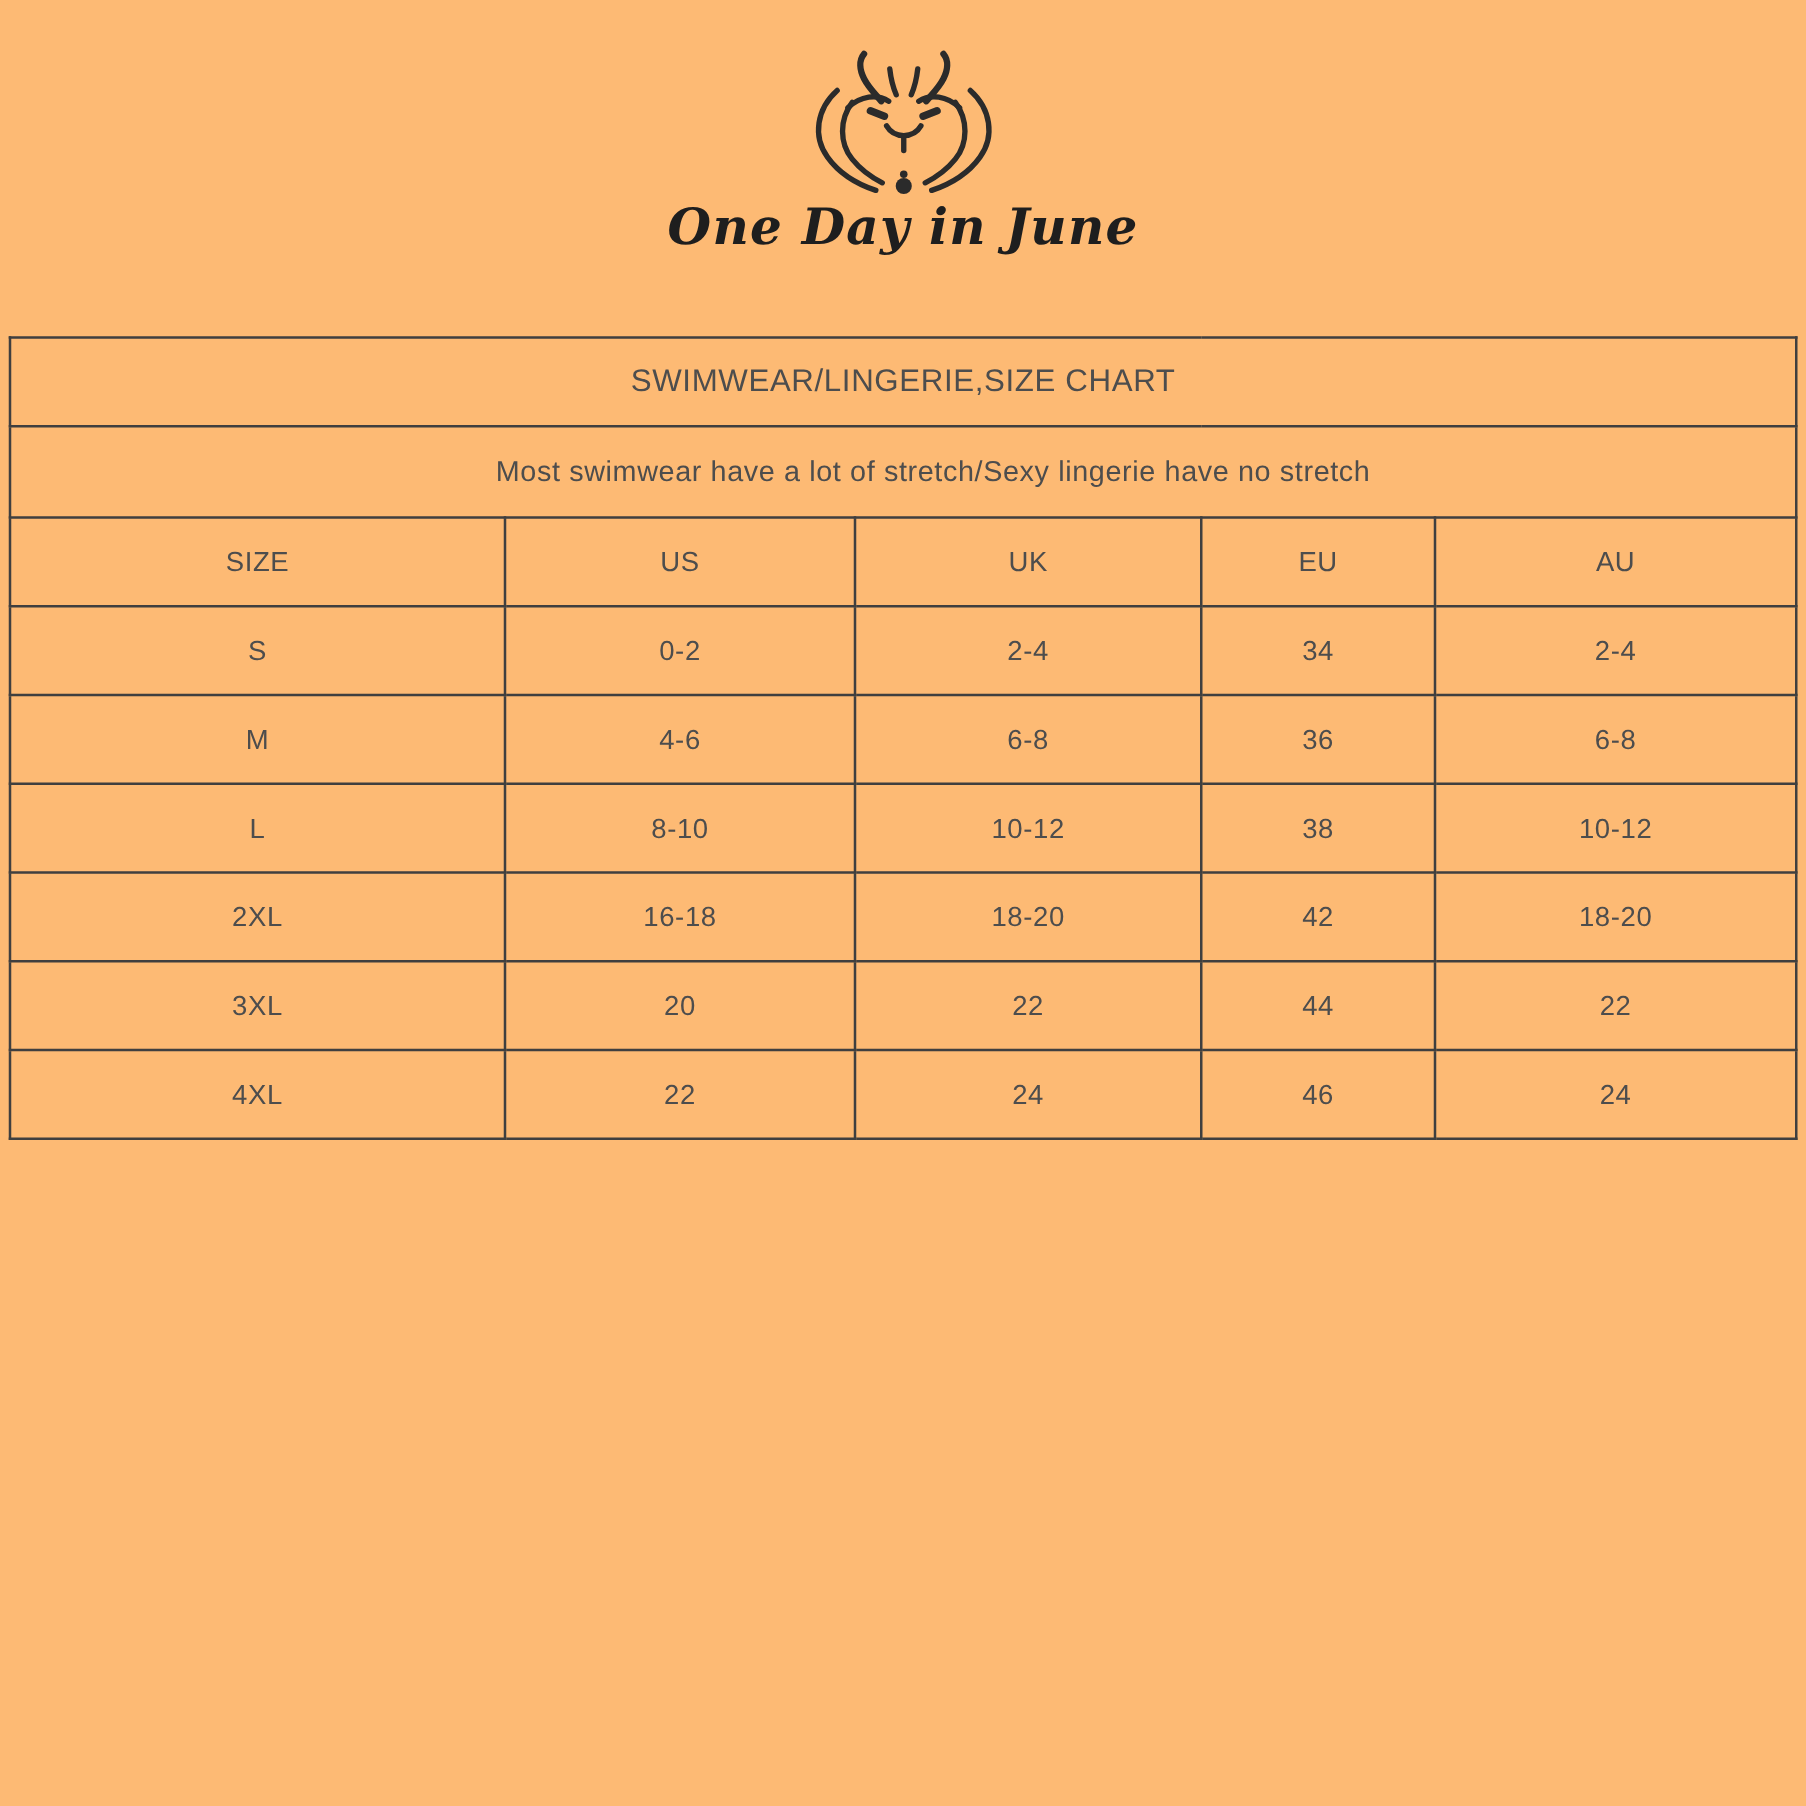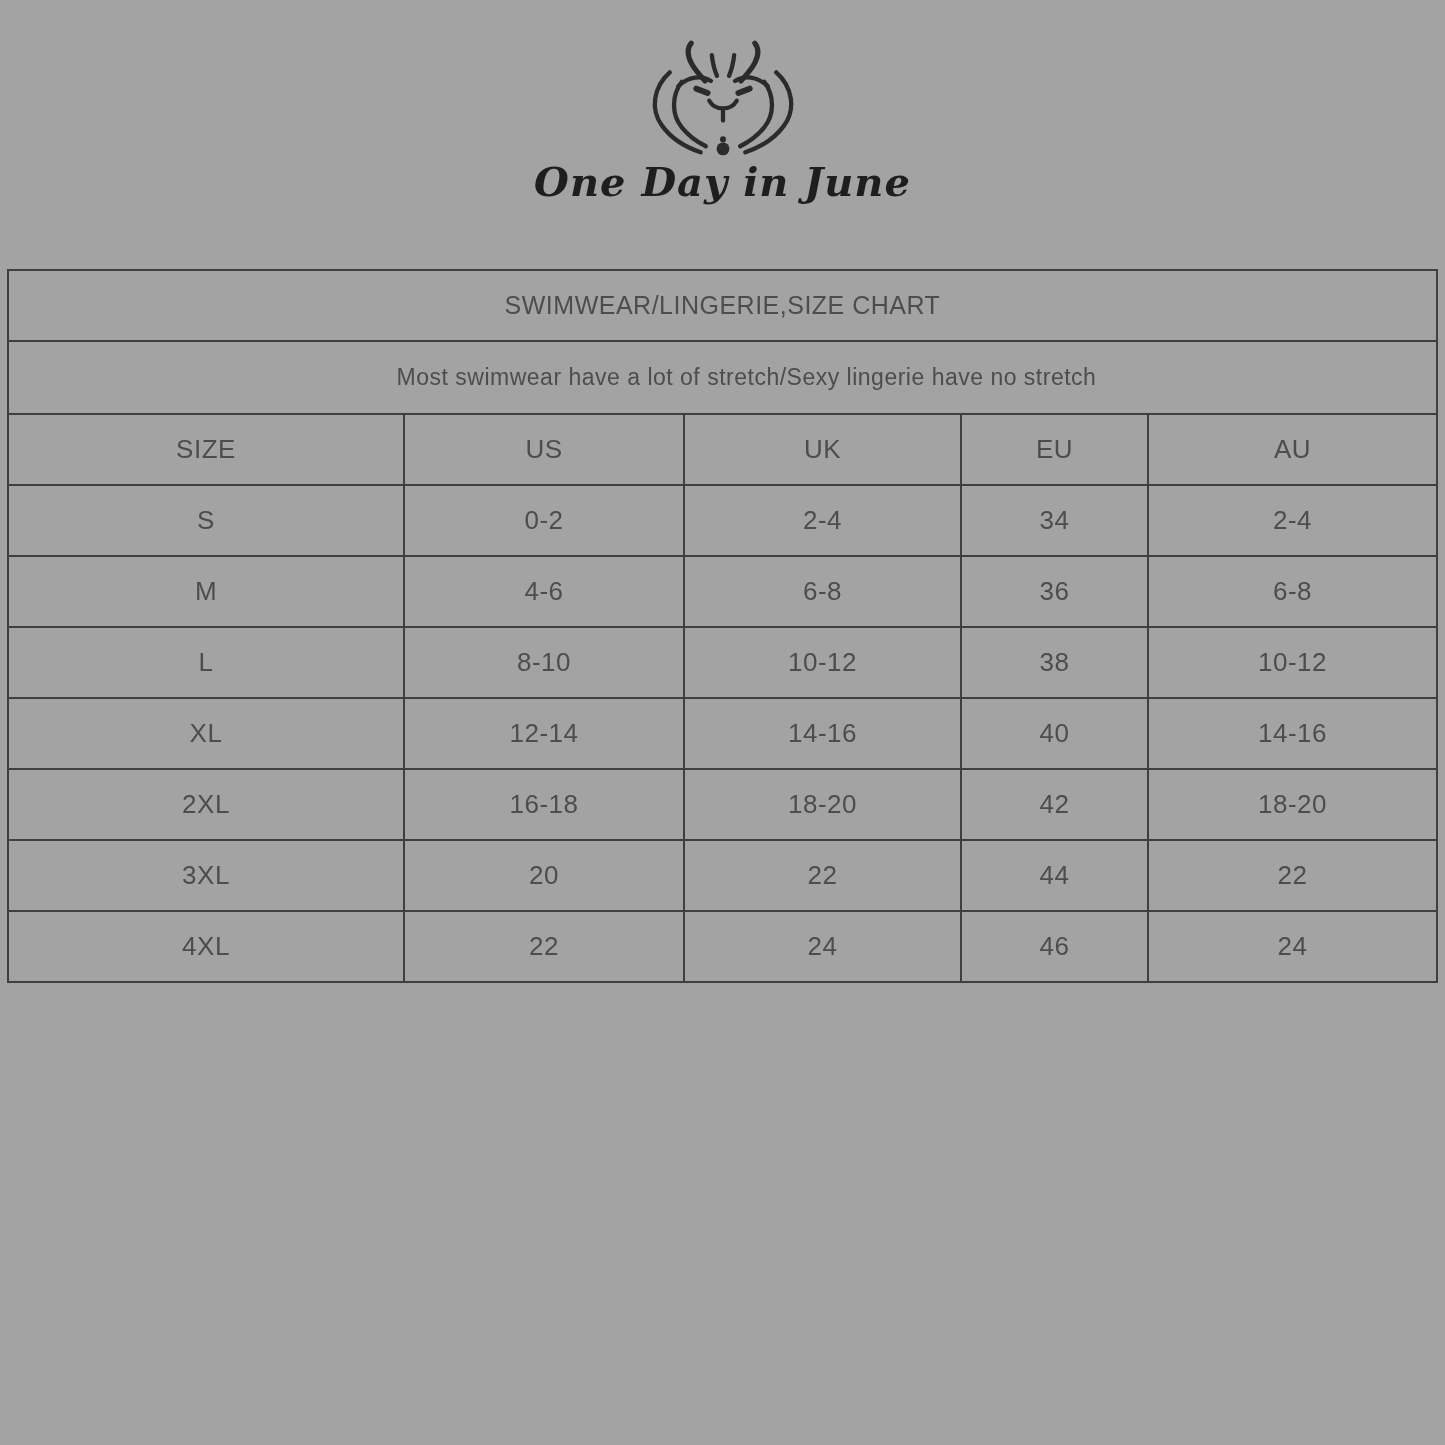--- a/index.html
+++ b/index.html
@@ -4,21 +4,21 @@
 <style>
   html, body {
     margin: 0;
     padding: 0;
     background: #ffffff;
   }
   .page {
     position: relative;
     width: 1445px;
     height: 1445px;
-    background: #a3a3a3;
+    background: #fdba74;
     font-family: "Liberation Sans", sans-serif;
     overflow: hidden;
   }
 
   
   .logo {
     position: absolute;
     top: 38px;
     left: 0;
     width: 100%;
@@ -47,21 +47,21 @@
     width: 1429px;
     border-collapse: collapse;
     table-layout: fixed;
     color: #4d4d4d;
   }
   table.size-chart td {
     border: 2px solid #3f3f3f;
     text-align: center;
     vertical-align: middle;
     height: 69px;
-    font-size: 26px;
+    font-size: 22px;
     padding: 0;
     letter-spacing: 0.5px;
   }
   table.size-chart td.title-cell {
     font-size: 25px;
     letter-spacing: 0.5px;
   }
   table.size-chart td.subtitle-cell {
     font-size: 23px;
     height: 71px;
@@ -141,27 +141,20 @@
     <td>6-8</td>
   </tr>
         <tr>
     <td>L</td>
     <td>8-10</td>
     <td>10-12</td>
     <td>38</td>
     <td>10-12</td>
   </tr>
         <tr>
-    <td>XL</td>
-    <td>12-14</td>
-    <td>14-16</td>
-    <td>40</td>
-    <td>14-16</td>
-  </tr>
-        <tr>
     <td>2XL</td>
     <td>16-18</td>
     <td>18-20</td>
     <td>42</td>
     <td>18-20</td>
   </tr>
         <tr>
     <td>3XL</td>
     <td>20</td>
     <td>22</td>

